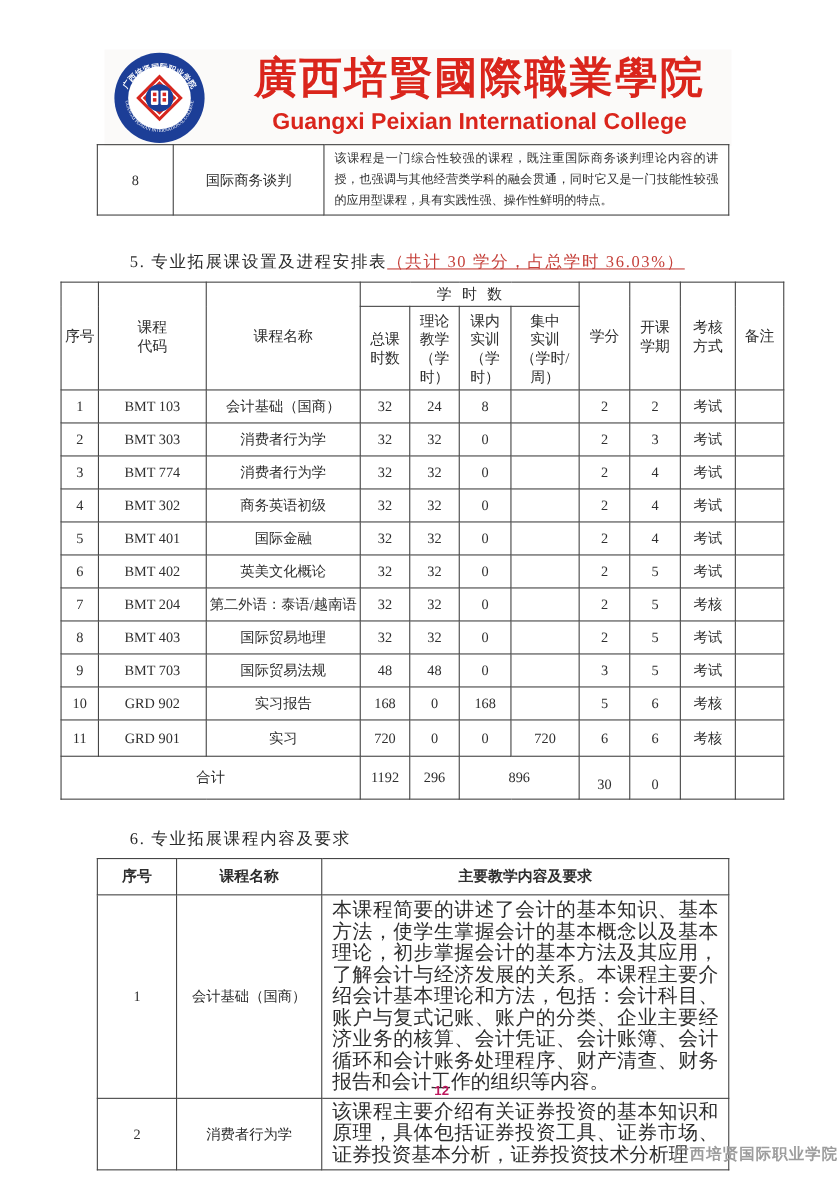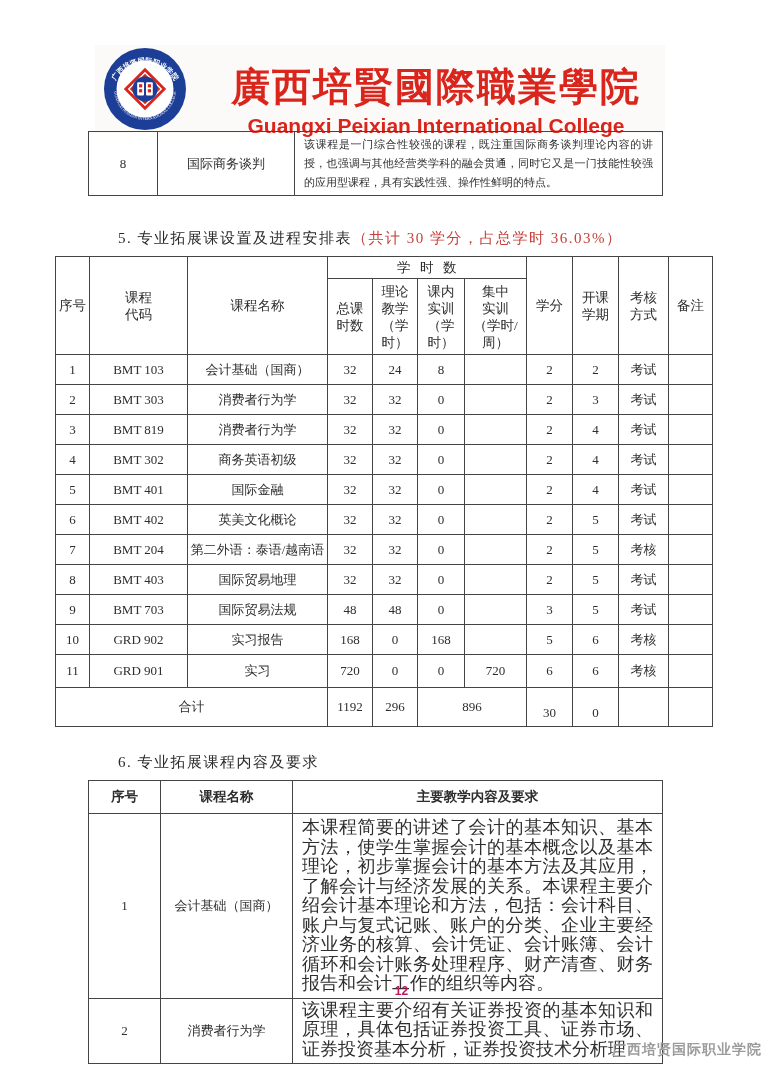--- a/index.html
+++ b/index.html
@@ -5,38 +5,38 @@
   * { margin:0; padding:0; box-sizing:border-box; }
   html,body { background:#ffffff; }
   .page {
     position:relative; width:763px; height:1080px; background:#ffffff;
     font-family:"Liberation Serif","DejaVu Serif",serif; color:#2e2e2e; overflow:hidden;
   }
 
   
   .header-band { position:absolute; left:95px; top:45px; width:570px; height:88px; background:#fbfaf9; }
   .emblem { position:absolute; left:8px; top:2px; }
-  .title-wrap { position:absolute; left:116px; top:1px; width:450px; text-align:center;margin-top:15px; }
+  .title-wrap { position:absolute; left:116px; top:1px; width:450px; text-align:center; }
   .title-zh { font-size:39px; font-weight:bold; color:#da251c; letter-spacing:2px; line-height:52px; white-space:nowrap; }
   .title-en { font-size:21px; font-weight:bold; color:#da251c; font-family:"Liberation Sans","DejaVu Sans",sans-serif; line-height:26px; white-space:nowrap; }
 
   
   table { border-collapse:collapse; table-layout:fixed; }
   td, th { border:1px solid #454545; font-weight:normal; text-align:center; vertical-align:middle; overflow:hidden; padding:0 2px; }
 
   
   .frag-table { position:absolute; left:88px; top:131px; width:574px; font-size:13px; }
   .frag-table tr { height:62px; }
   .frag-table .desc { text-align:justify; padding:3px 9px; line-height:19px; font-size:11px; }
 
   
   .heading { position:absolute; font-size:15px; color:#2b2b2b; letter-spacing:1.5px; white-space:nowrap; }
   #h5 { left:118px; top:229px; }
   #h6 { left:118px; top:753px; }
-  .red { color:#c5403a; }
+  .red { color:#c5403a;text-decoration:underline; }
 
   
   .main-table { position:absolute; left:55px; top:256px; width:657px; font-size:13px; }
   .main-table th { font-size:13.5px; }
   .main-table thead tr.group-row { height:22px; }
   .main-table thead tr.sub-row { height:76px; }
   .main-table tbody tr { height:30px; }
   .main-table tbody td { white-space:nowrap; }
   .main-table tbody tr:last-child { height:33px; }
   .hours-group { letter-spacing:0.7em; padding-left:0.8em;margin-top:44px; }
@@ -180,21 +180,21 @@
           <td>32</td>
           <td>0</td>
           <td></td>
           <td>2</td>
           <td>3</td>
           <td>考试</td>
           <td></td>
         </tr>
         <tr>
           <td>3</td>
-          <td>BMT 819</td>
+          <td>BMT 774</td>
           <td>消费者行为学</td>
           <td>32</td>
           <td>32</td>
           <td>0</td>
           <td></td>
           <td>2</td>
           <td>4</td>
           <td>考试</td>
           <td></td>
         </tr>

